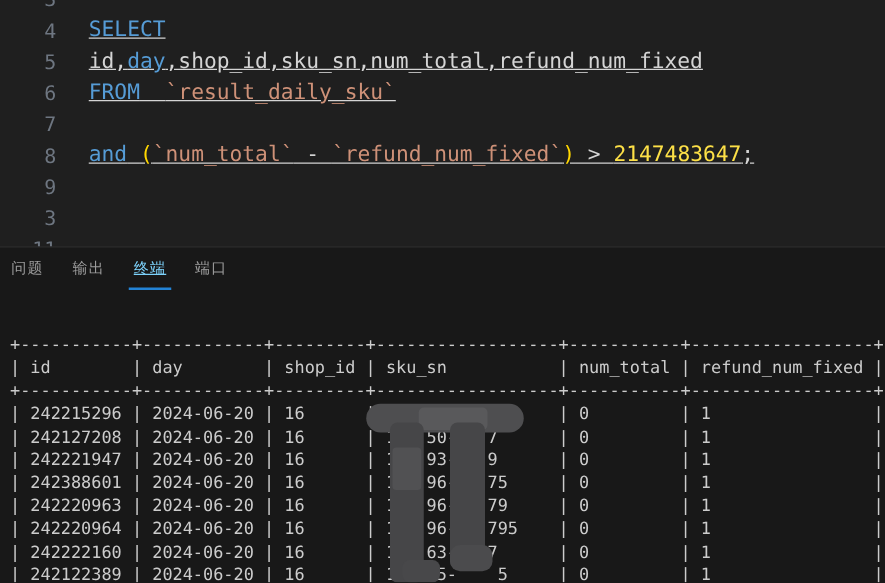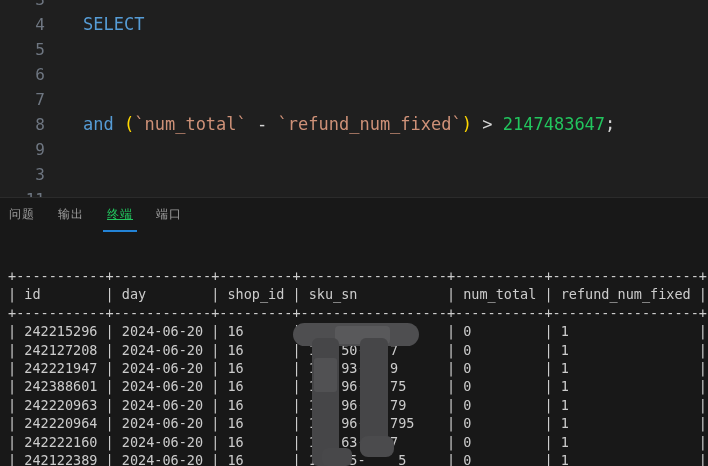--- a/index.html
+++ b/index.html
@@ -12,37 +12,37 @@
   #editor {
     position:absolute; left:0; top:0; width:708px; height:198px;
     background:#1f1f1f; overflow:hidden; border-bottom:1px solid #2b2b2b;
   }
   #code-lines { position:absolute; left:0; top:-13px; width:100%; }
   .code-line { display:flex; height:25px; line-height:25px; font-size:17px; white-space:pre; }
   .gutter-num {
     width:45px; flex:0 0 45px; text-align:right; color:#6e7681;
     font-size:16px; user-select:none;
   }
-  .code-text { margin-left:38px; color:#d4d4d4; white-space:pre; }
+  .code-text { margin-left:26px; color:#d4d4d4; white-space:pre;text-decoration:underline; }
   .tok-kw  { color:#569cd6; }
   .tok-id  { color:#d4d4d4; }
   .tok-str { color:#ce9178; }
   .tok-br  { color:#ffd700; }
-  .tok-num { color:#22c55e; }
+  .tok-num { color:#fde047; }
   
   #panel { position:absolute; left:0; top:199px; width:600px; height:267px; background:#181818; }
   #tabbar {
     display:flex; align-items:stretch; height:33px; padding-left:5px; gap:15px;
     font-family:"Liberation Sans","DejaVu Sans",sans-serif;
   }
   .panel-tab {
     display:flex; align-items:center; padding:0 4px; font-size:12px;
     color:#9d9d9d; letter-spacing:1px; cursor:pointer; border-bottom:2px solid transparent;
   }
-  .panel-tab.active { color:#22c55e; border-bottom-color:#2383d6;text-decoration:underline; }
+  .panel-tab.active { color:#7dd3fc; border-bottom-color:#2383d6;text-decoration:underline; }
   
   #terminal {
     position:absolute; left:8px; top:68px; width:700px; height:199px;
     color:#cccccc; font-size:13.5px; line-height:18.4px; white-space:pre;
     overflow:hidden;
   }
   .term-line { height:18.4px; white-space:pre; }
   
   .smudge { position:absolute; z-index:5; }
   .sm-bar      { left:293px; top:323px; width:126px; height:23px; background:#4e4e50; border-radius:12px; }
@@ -55,22 +55,22 @@
 </style>
 </head>
 <body>
 
 <div id="stage">
 
   <div id="editor">
     <div id="code-lines">
         <div class="code-line"><span class="gutter-num">3</span><span class="code-text"></span></div>
         <div class="code-line"><span class="gutter-num">4</span><span class="code-text"><span class="tok-kw">SELECT</span></span></div>
-        <div class="code-line"><span class="gutter-num">5</span></div>
-        <div class="code-line"><span class="gutter-num">6</span></div>
+        <div class="code-line"><span class="gutter-num">5</span><span class="code-text"><span class="tok-id">id,</span><span class="tok-kw">day</span><span class="tok-id">,shop_id,sku_sn,num_total,refund_num_fixed</span></span></div>
+        <div class="code-line"><span class="gutter-num">6</span><span class="code-text"><span class="tok-kw">FROM</span><span class="tok-id">  </span><span class="tok-str">`result_daily_sku`</span></span></div>
         <div class="code-line"><span class="gutter-num">7</span></div>
         <div class="code-line"><span class="gutter-num">8</span><span class="code-text"><span class="tok-kw">and</span><span class="tok-id"> </span><span class="tok-br">(</span><span class="tok-str">`num_total`</span><span class="tok-id"> - </span><span class="tok-str">`refund_num_fixed`</span><span class="tok-br">)</span><span class="tok-id"> &gt; </span><span class="tok-num">2147483647</span><span class="tok-id">;</span></span></div>
         <div class="code-line"><span class="gutter-num">9</span><span class="code-text"></span></div>
         <div class="code-line"><span class="gutter-num">3</span><span class="code-text"></span></div>
         <div class="code-line"><span class="gutter-num">11</span><span class="code-text"></span></div>
       </div>
   </div>
 
   <div id="panel">
     <div id="tabbar">

